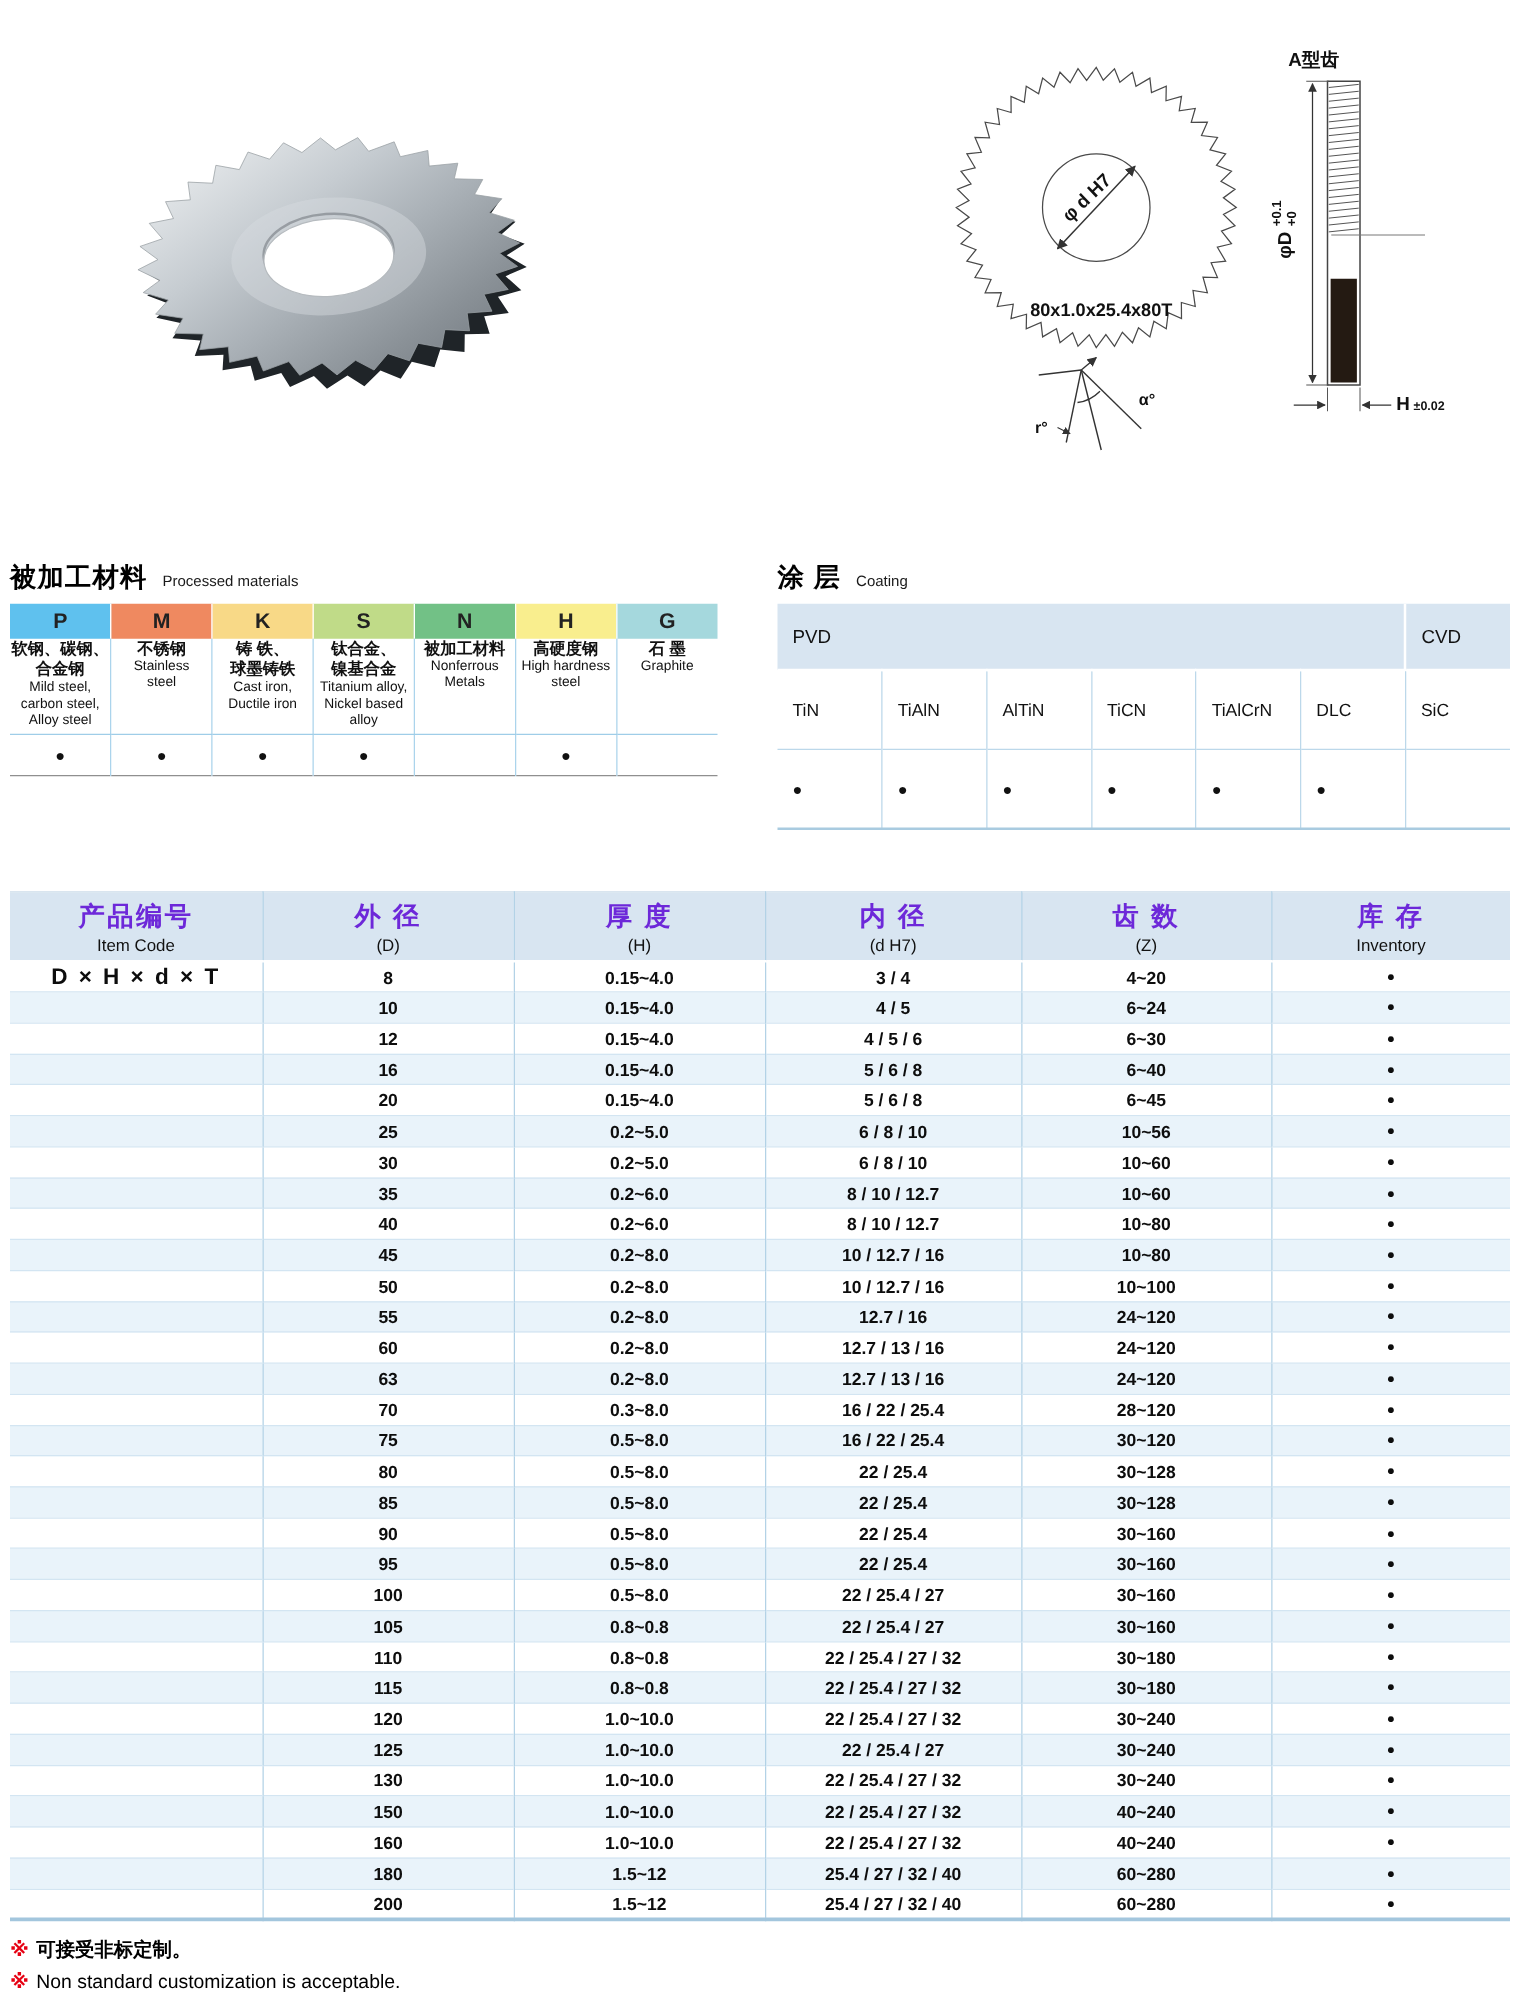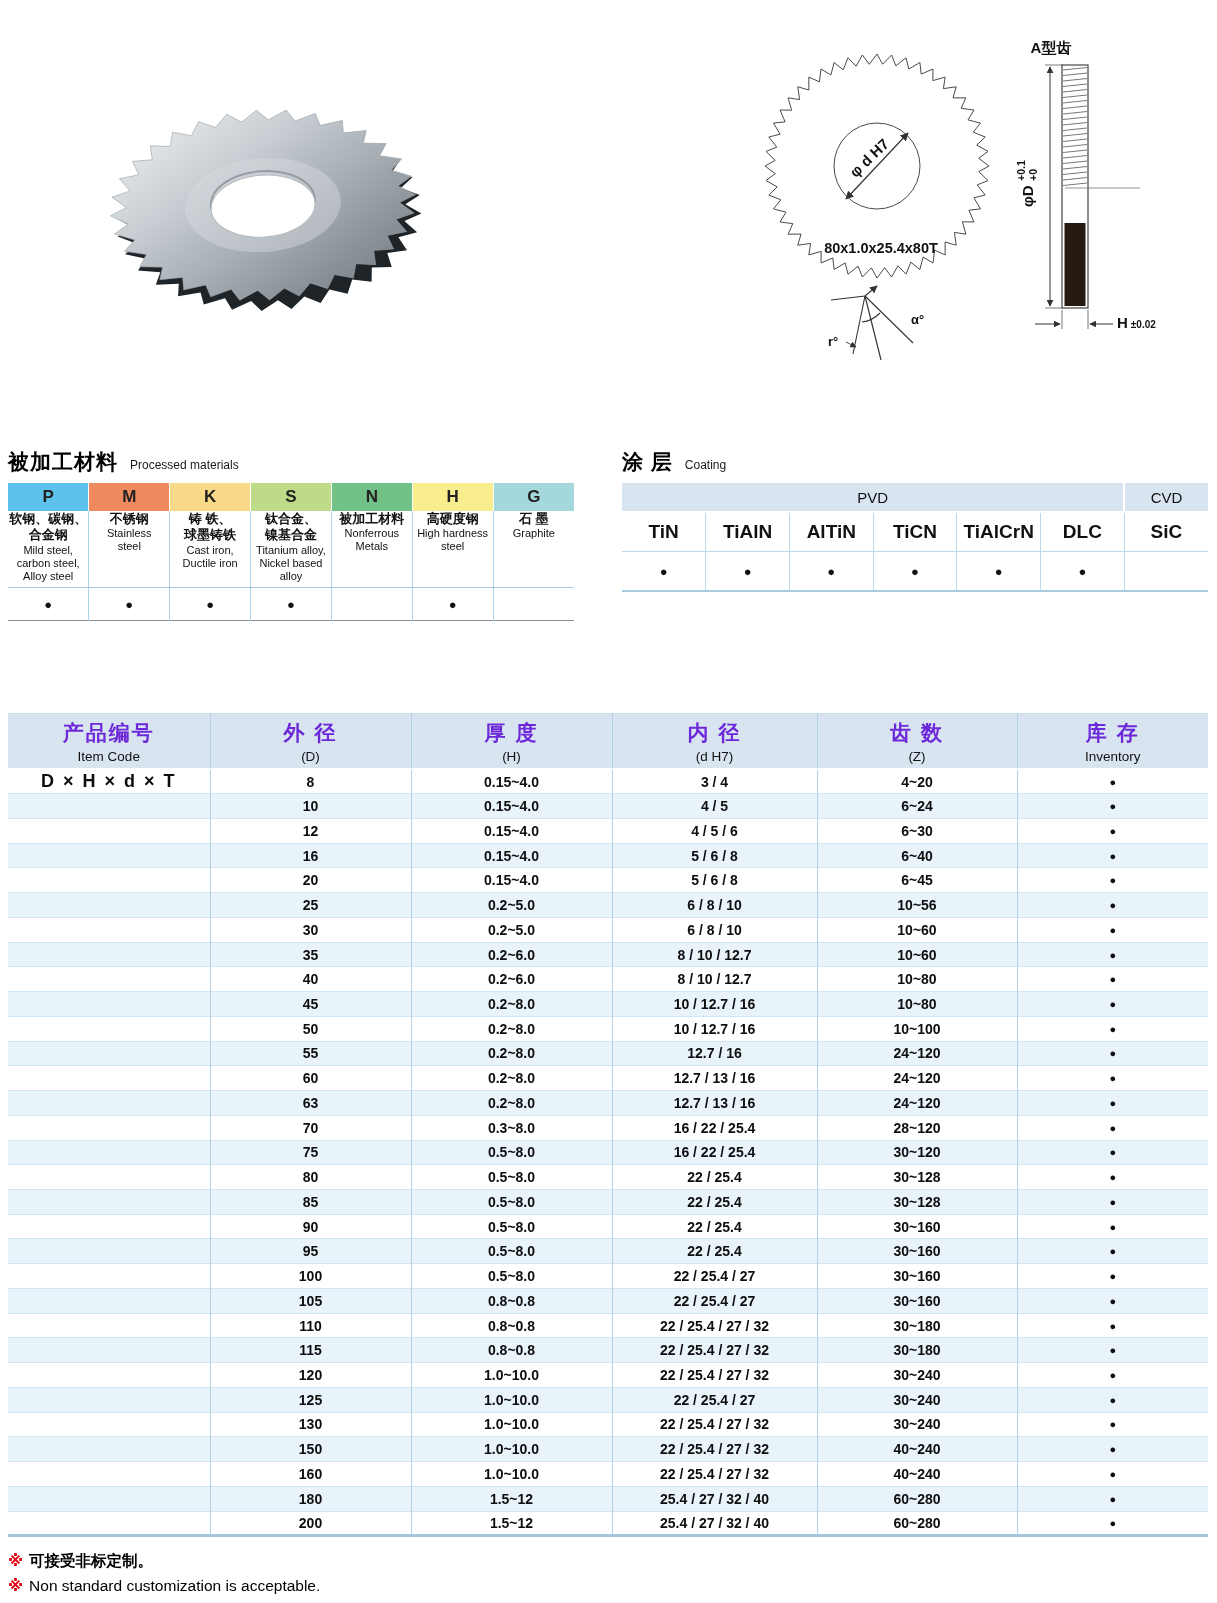--- a/index.html
+++ b/index.html
@@ -26,25 +26,25 @@
             border-bottom:1px solid #9fcde8;}
   .mat-name .zh{font-size:13px;font-weight:700;line-height:1.25;}
   .mat-name .en{font-size:11px;line-height:1.2;color:#111;}
   .mat-name .en:first-of-type{margin-top:4px;}
   .mat-dot{height:32px;font-size:13px;border-right:1px solid #abd4ec;}
   .materials-table td:last-child{border-right:none;}
 
   
   .coating-table{position:absolute;left:622px;top:483px;width:586px;border-collapse:collapse;
                  table-layout:fixed;border-bottom:2px solid #a9cbe0;}
-  .coating-table td{text-align:center;padding:0;}
+  .coating-table td{padding:12px;}
   .coat-group{height:28px;background:#d8e5f1;font-size:15px;color:#111;
               border-right:2px solid #fff;border-bottom:2px solid #fff;}
   .coating-table .coat-group:last-child{border-right:none;}
-  .coat-type{height:38px;font-size:19px;font-weight:700;border-right:1px solid #bcd8ea;}
+  .coat-type{height:38px;font-size:14px;font-weight:400;border-right:1px solid #bcd8ea;}
   .coat-dot{height:38px;font-size:13px;border-right:1px solid #bcd8ea;border-top:1px solid #bcd8ea;}
   .coating-table td:last-child{border-right:none;}
 
   
   .spec-table{position:absolute;left:8px;top:713px;width:1200px;border-collapse:collapse;
               table-layout:fixed;border-bottom:3px solid #a3c6dd;}
   .spec-table th{background:#d8e5f1;height:54px;padding:0;text-align:center;vertical-align:middle;
                  border-right:1px solid #b3d2e6;border-top:1px solid #cdddea;border-bottom:2px solid #fff;}
   .spec-table th:last-child{border-right:none;}
   .th-zh{font-size:21px;font-weight:700;letter-spacing:2px;color:#6d28d9;}

